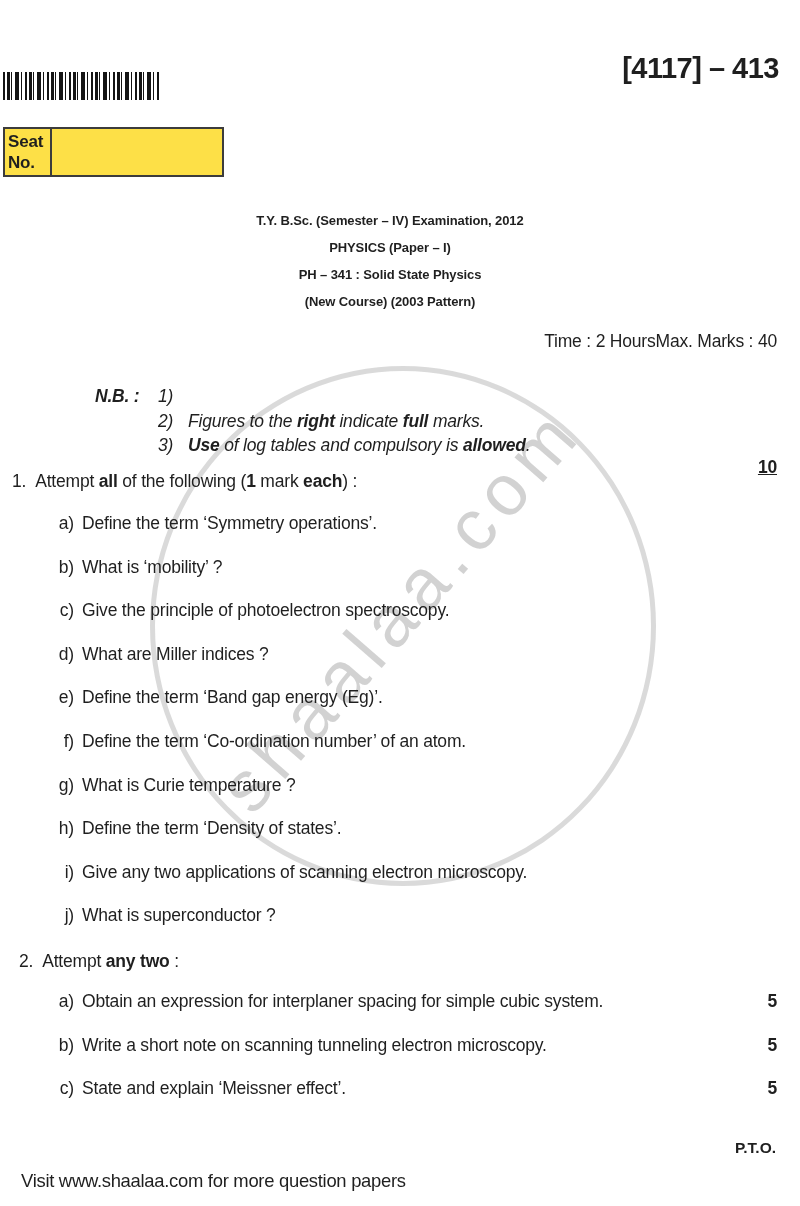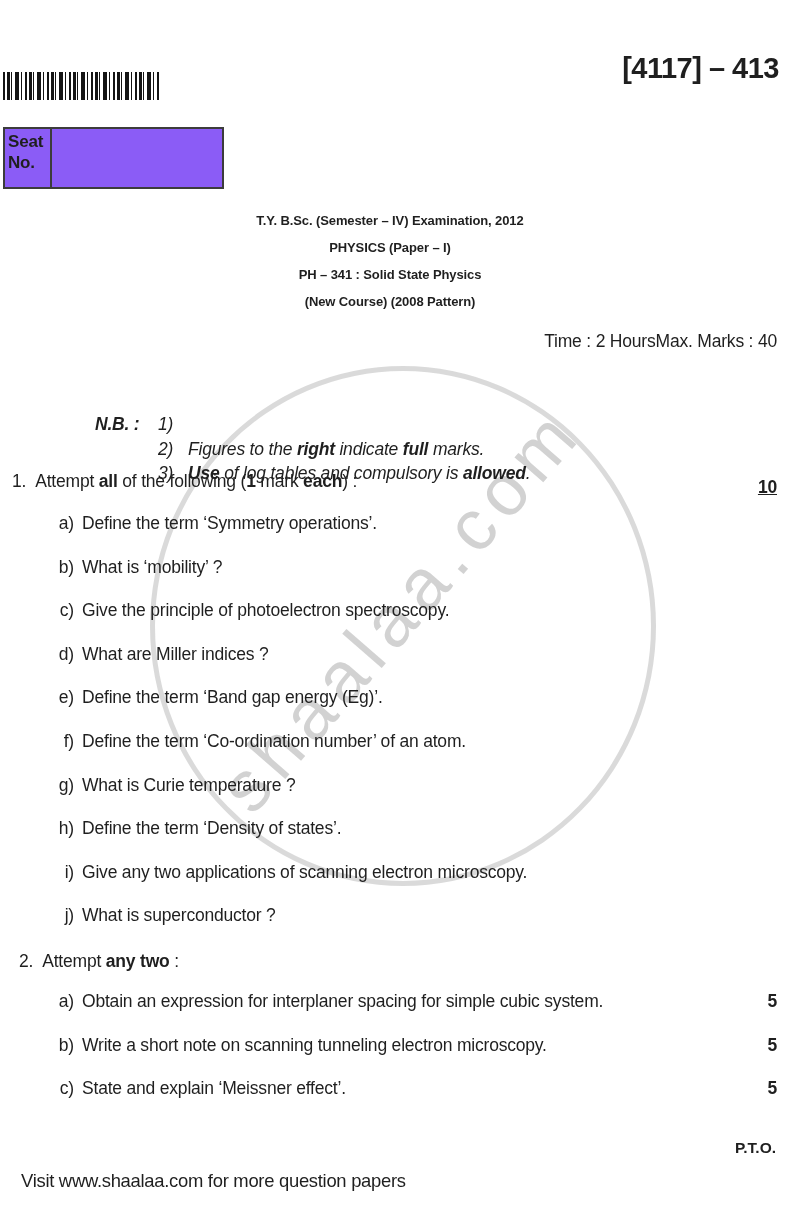--- a/index.html
+++ b/index.html
@@ -32,22 +32,22 @@
       #141414 18px 19px,#fff 19px 22px);
   }
 
   .paper-code {
     position:absolute; right:21px; top:52px;
     font-size:29px; font-weight:bold; letter-spacing:-0.5px;
   }
 
   
   .seat-box {
-    position:absolute; left:3px; top:127px; width:221px; height:62px;
-    border:2px solid #3c3c3c; display:flex; background:#8b5cf6;
+    position:absolute; left:3px; top:127px; width:221px; height:50px;
+    border:2px solid #3c3c3c; display:flex; background:#fde047;
   }
   .seat-label {
     width:47px; border-right:2px solid #3c3c3c; padding:2px 3px;
     font-size:17px; font-weight:bold; line-height:21px;
   }
   .seat-value { flex:1; }
 
   
   .title-block {
     position:absolute; left:0; top:207px; width:780px; text-align:center;
@@ -56,33 +56,33 @@
 
   
   .meta-row {
     position:absolute; left:3px; right:23px; top:331px;
     display:flex; justify-content:flex-end; font-size:17.5px;
   }
 
   
   .nb-block {
     position:absolute; left:95px; top:384px;
-    display:flex; font-style:italic; font-size:17.5px; line-height:24.5px;margin-top:28px;
+    display:flex; font-style:italic; font-size:17.5px; line-height:24.5px;
   }
   .nb-label { font-weight:bold; width:63px; }
   .nb-row { display:flex; }
   .nb-num { width:30px; }
   .nb-txt b { font-weight:bold; }
 
   
   .q-head { display:flex; font-size:17.5px; }
   .q-num { margin-right:9px; }
   .q1-head { position:absolute; left:12px; top:471px; }
   .q2-head { position:absolute; left:19px; top:951px; }
-  .q-marks { position:absolute; right:23px; top:477px; font-size:17.5px; font-weight:bold;text-decoration:underline; }
+  .q-marks { position:absolute; right:23px; top:457px; font-size:17.5px; font-weight:bold;text-decoration:underline; }
 
   .q1-items { position:absolute; left:46px; top:514px; right:23px; }
   .q2-items { position:absolute; left:46px; top:992px; right:23px; }
   .q-item { display:flex; height:43.6px; font-size:17.5px; line-height:18px; }
   .q-letter { width:28px; text-align:right; margin-right:8px; flex:none; }
   .q-text { flex:1; }
   .q-item-marks { width:30px; text-align:right; font-weight:bold; flex:none; }
 
   .pto { position:absolute; right:24px; top:1139px; font-size:15.5px; font-weight:bold; letter-spacing:0; }
   .footer-note {
@@ -105,21 +105,21 @@
     <div>Seat</div>
     <div>No.</div>
   </div>
   <div class="seat-value"></div>
 </div>
 
 <div class="title-block">
   <div>T.Y. B.Sc. (Semester – IV) Examination, 2012</div>
   <div>PHYSICS (Paper – I)</div>
   <div>PH – 341 : Solid State Physics</div>
-  <div>(New Course) (2008 Pattern)</div>
+  <div>(New Course) (2003 Pattern)</div>
 </div>
 
 <div class="meta-row">
   <span>Time : 2 Hours</span>
   <span>Max. Marks : 40</span>
 </div>
 
 <div class="nb-block">
   <div class="nb-label">N.B. :</div>
   <div class="nb-items">

